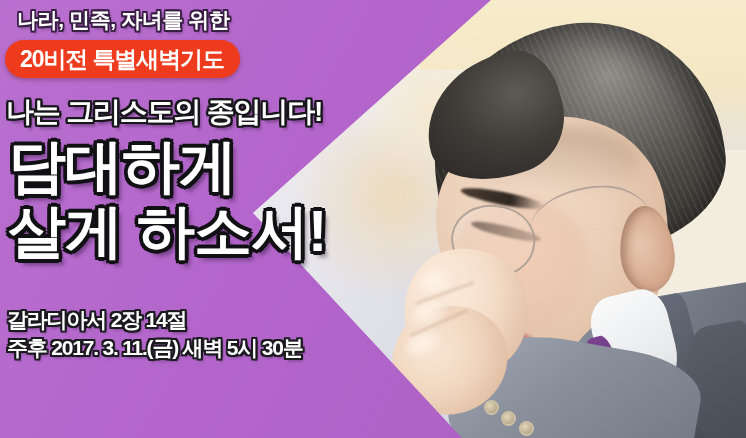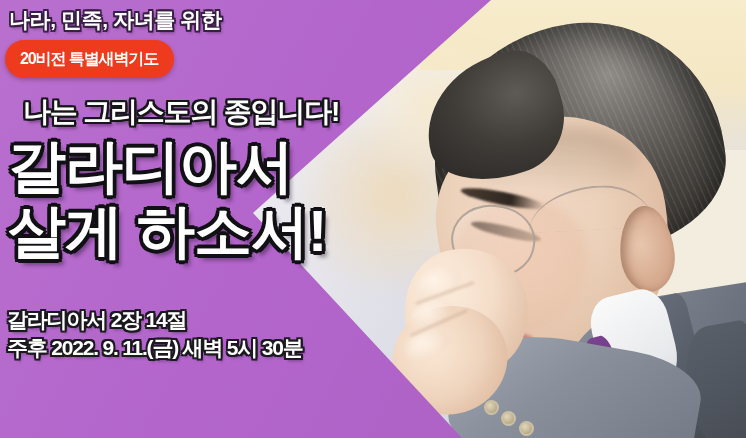--- a/index.html
+++ b/index.html
@@ -229,21 +229,21 @@
     position:absolute;inset:0;
     background:linear-gradient(118deg,rgba(255,255,255,.07) 0%,rgba(255,255,255,0) 40%,rgba(0,0,0,.05) 100%);
     clip-path:polygon(0 0, 491px 0, 253px 213px, 462px 438px, 0 438px);
     pointer-events:none;
   }
 
   
   .content{position:absolute;inset:0;}
 
   .kicker{
-    position:absolute;left:9px;top:6px;
+    position:absolute;left:17px;top:6px;
     font-size:21px;font-weight:bold;color:#ffffff;
     letter-spacing:-.4px;
     white-space:nowrap;
     text-shadow:
       -1.6px -1.6px 0 #3a1f45, 1.6px -1.6px 0 #3a1f45,
       -1.6px  1.6px 0 #3a1f45, 1.6px  1.6px 0 #3a1f45,
        0 -1.8px 0 #3a1f45, 0 1.8px 0 #3a1f45,
       -1.8px 0 0 #3a1f45, 1.8px 0 0 #3a1f45,
        2px 3px 3px rgba(40,16,50,.45);
   }
@@ -251,27 +251,27 @@
   .badge{
     position:absolute;left:5px;top:40px;
     height:38px;
     padding:0 16px 0 15px;
     display:flex;align-items:center;
     background:#ee3a1d;
     border-radius:19px;
     box-shadow:0 2px 4px rgba(70,20,10,.30);
   }
   .badge-text{
-    font-size:16px;font-weight:bold;color:#ffffff;
+    font-size:23px;font-weight:bold;color:#ffffff;
     letter-spacing:-1.1px;white-space:nowrap;
     line-height:1;
   }
 
   .subhead{
-    position:absolute;left:23px;top:93px;
+    position:absolute;left:6px;top:93px;
     font-size:28px;font-weight:bold;color:#ffffff;
     letter-spacing:-1.2px;white-space:nowrap;
     text-shadow:
       -2px -2px 0 #17161a, 2px -2px 0 #17161a,
       -2px  2px 0 #17161a, 2px  2px 0 #17161a,
        0 -2.4px 0 #17161a, 0 2.4px 0 #17161a,
       -2.4px 0 0 #17161a, 2.4px 0 0 #17161a,
        3px 4px 3px rgba(30,12,40,.42);
   }
 
@@ -360,23 +360,23 @@
 
     <div class="kicker">나라, 민족, 자녀를 위한</div>
 
     <div class="badge">
       <span class="badge-text">20비전 특별새벽기도</span>
     </div>
 
     <div class="subhead">나는 그리스도의 종입니다!</div>
 
     <div class="headline">
-      <div class="headline-line l1">갈라디아서</div>
+      <div class="headline-line l1">담대하게</div>
       <div class="headline-line l2">살게 하소서!</div>
     </div>
 
     <div class="footer">
       <div class="foot-line">갈라디아서 2장 14절</div>
-      <div class="foot-line">주후 2022. 9. 11.(금) 새벽 5시 30분</div>
+      <div class="foot-line">주후 2017. 3. 11.(금) 새벽 5시 30분</div>
     </div>
 
   </div>
 </div>
 
 </body></html>

